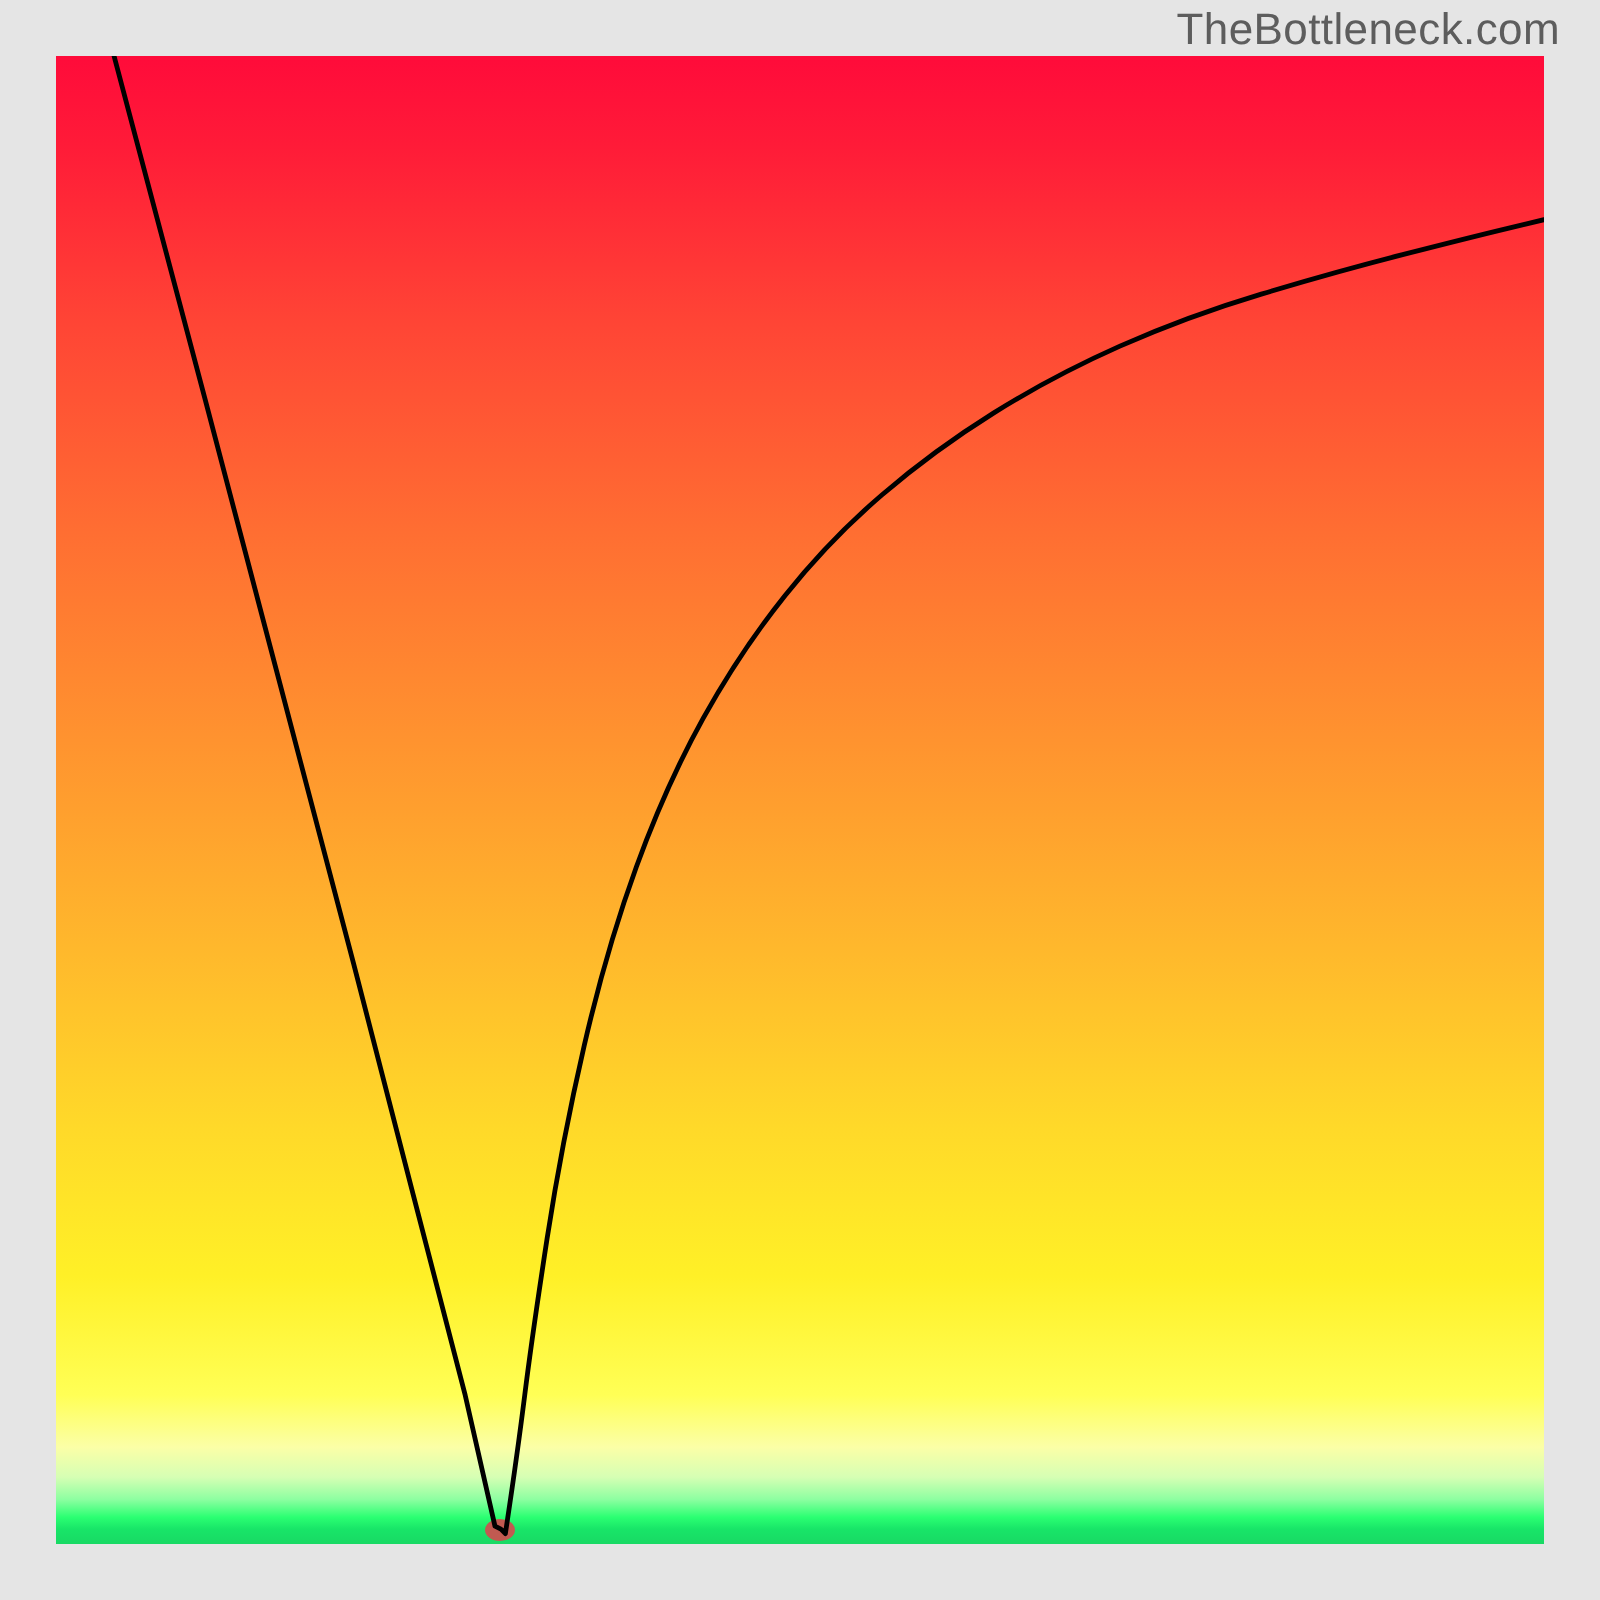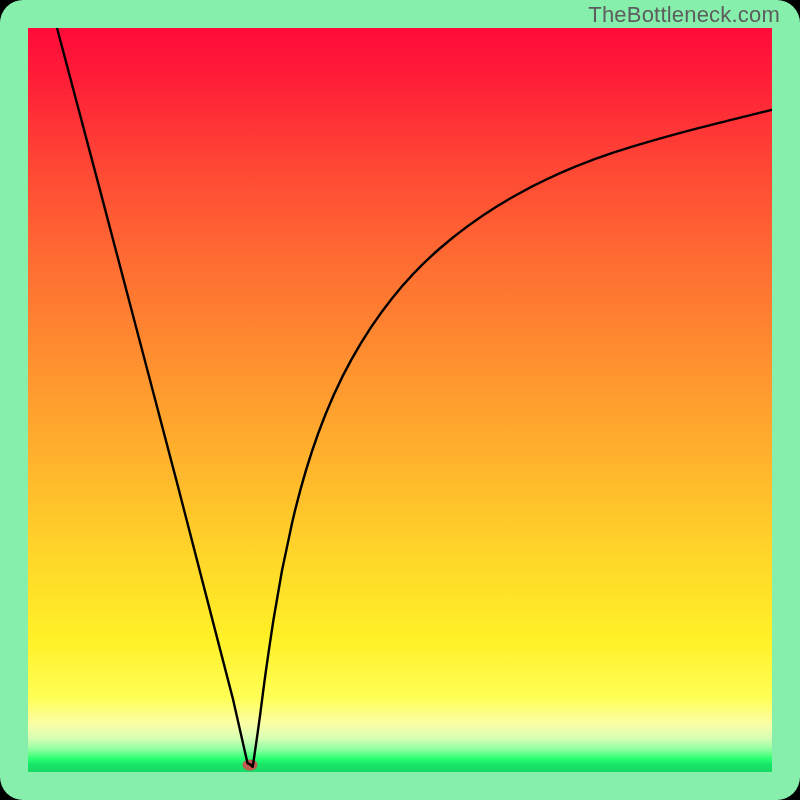--- a/index.html
+++ b/index.html
@@ -8,22 +8,21 @@
     width: 800px;
     height: 800px;
     background: #000;
     overflow: hidden;
     font-family: Arial, Helvetica, sans-serif;
   }
   .frame {
     position: relative;
     width: 800px;
     height: 800px;
-    background: #86efac;
-    border-radius: 23px;
+    background: #e5e5e5;
   }
   .watermark {
     position: absolute;
     top: 2px;
     right: 20px;
     color: #5d5d5d;
     font-size: 22px;
     font-weight: 400;
     letter-spacing: 0.2px;
     z-index: 20;

